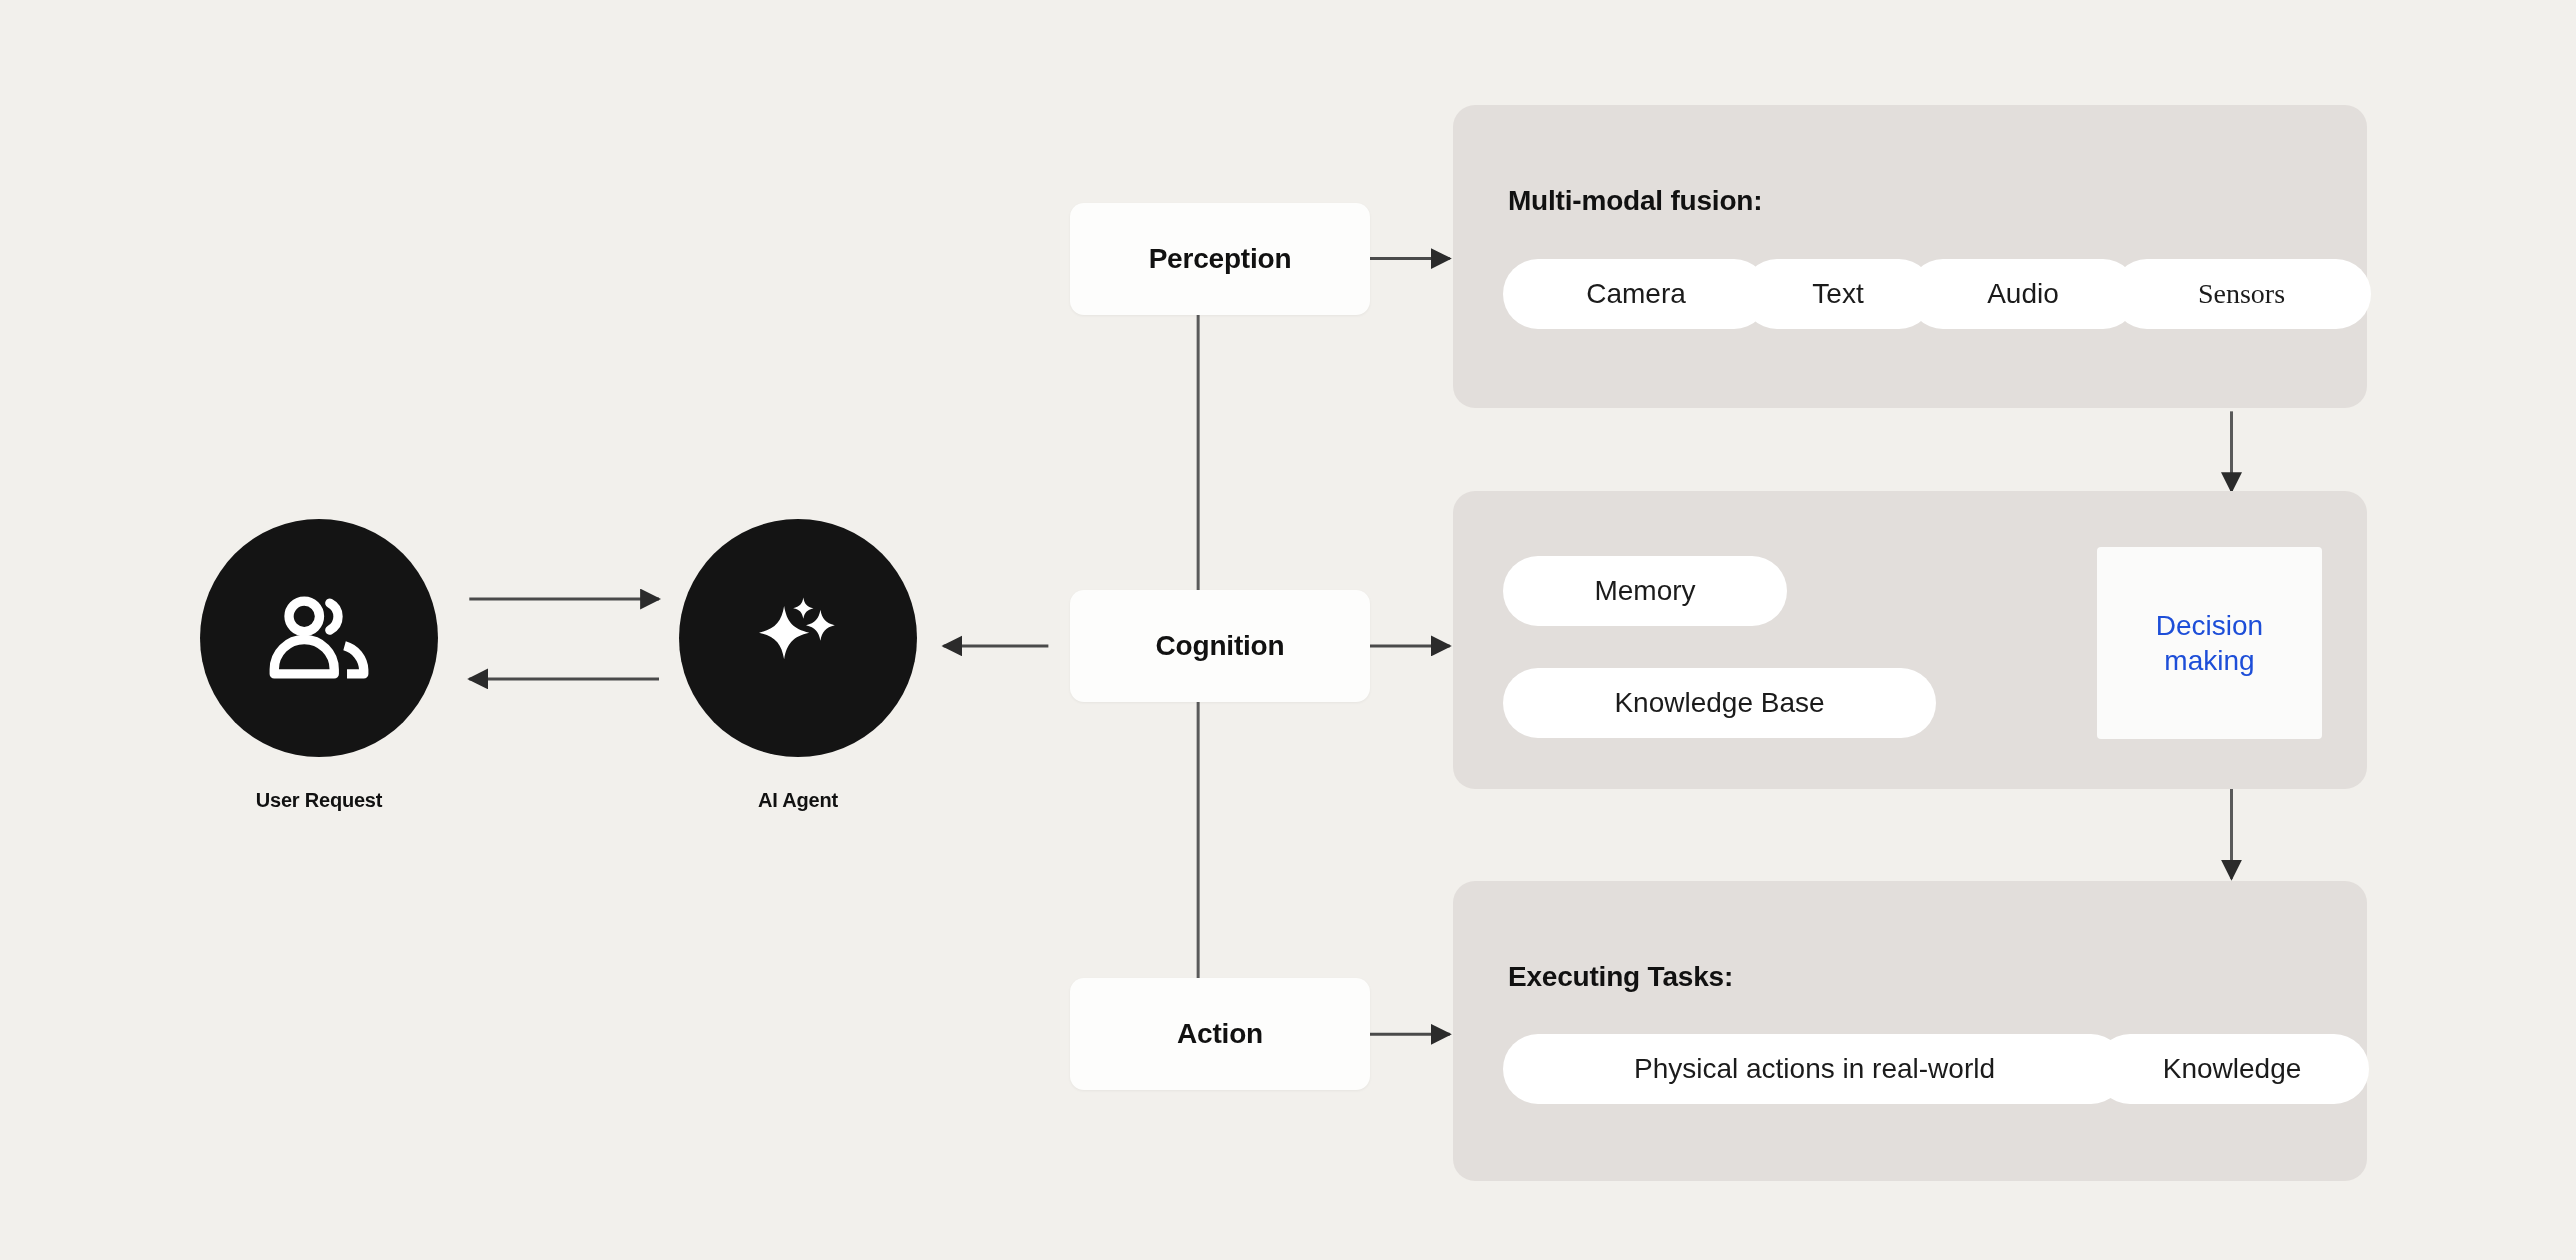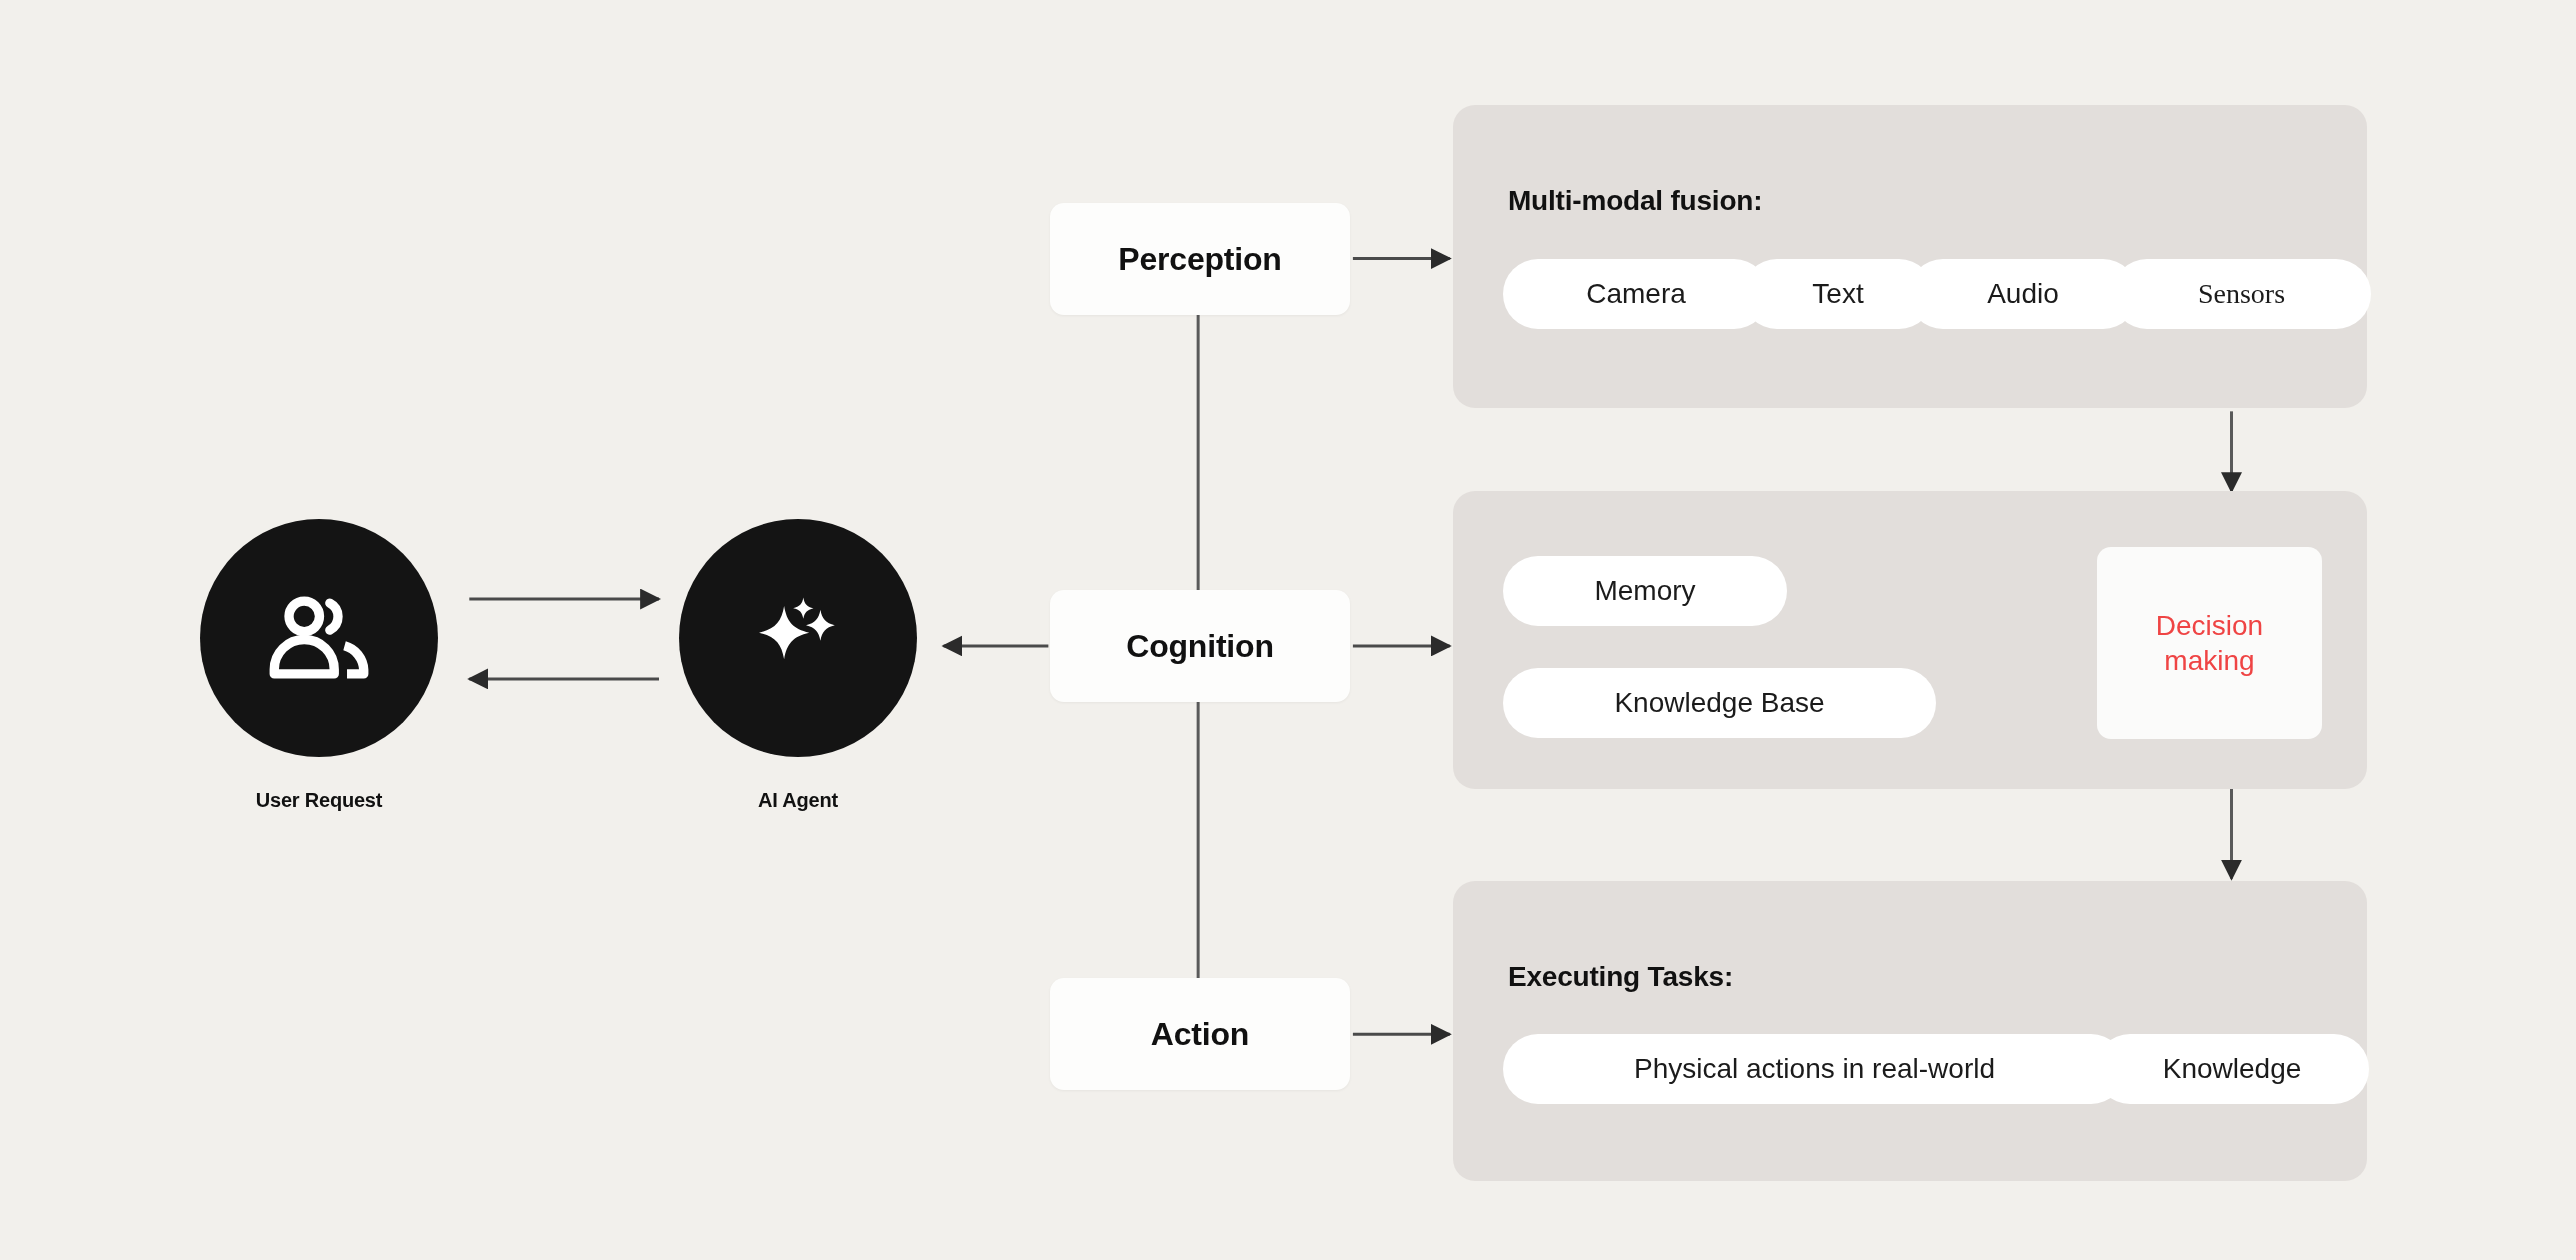--- a/index.html
+++ b/index.html
@@ -45,25 +45,26 @@
   }
 
   
   .stage-box {
     position: absolute;
     background: #fdfdfc;
     border-radius: 14px;
     display: flex;
     align-items: center;
     justify-content: center;
-    font-size: 32px;
+    font-size: 28px;
     font-weight: bold;
     color: #111111;
     letter-spacing: -0.2px;
     box-shadow: 0 1px 3px rgba(0,0,0,0.05);
+    margin-left: 20px;
   }
 
   
   .panel {
     position: absolute;
     background: #e2dedb;
     border-radius: 22px;
   }
   .panel-title {
     position: absolute;
@@ -85,27 +86,27 @@
     font-size: 28px;
     color: #1b1b1b;
     white-space: nowrap;
     padding: 0 22px;
   }
 
   
   .decision-box {
     position: absolute;
     background: #fbfbfa;
-    border-radius: 14px;
+    border-radius: 4px;
     display: flex;
     align-items: center;
     justify-content: center;
     text-align: center;
     font-size: 28px;
-    color: #ef4444;
+    color: #1d4ed8;
     line-height: 1.25;
     white-space: pre-line;
   }
 
   
   .conn-svg {
     position: absolute;
     left: 0; top: 0;
     width: 2576px;
     height: 1260px;

